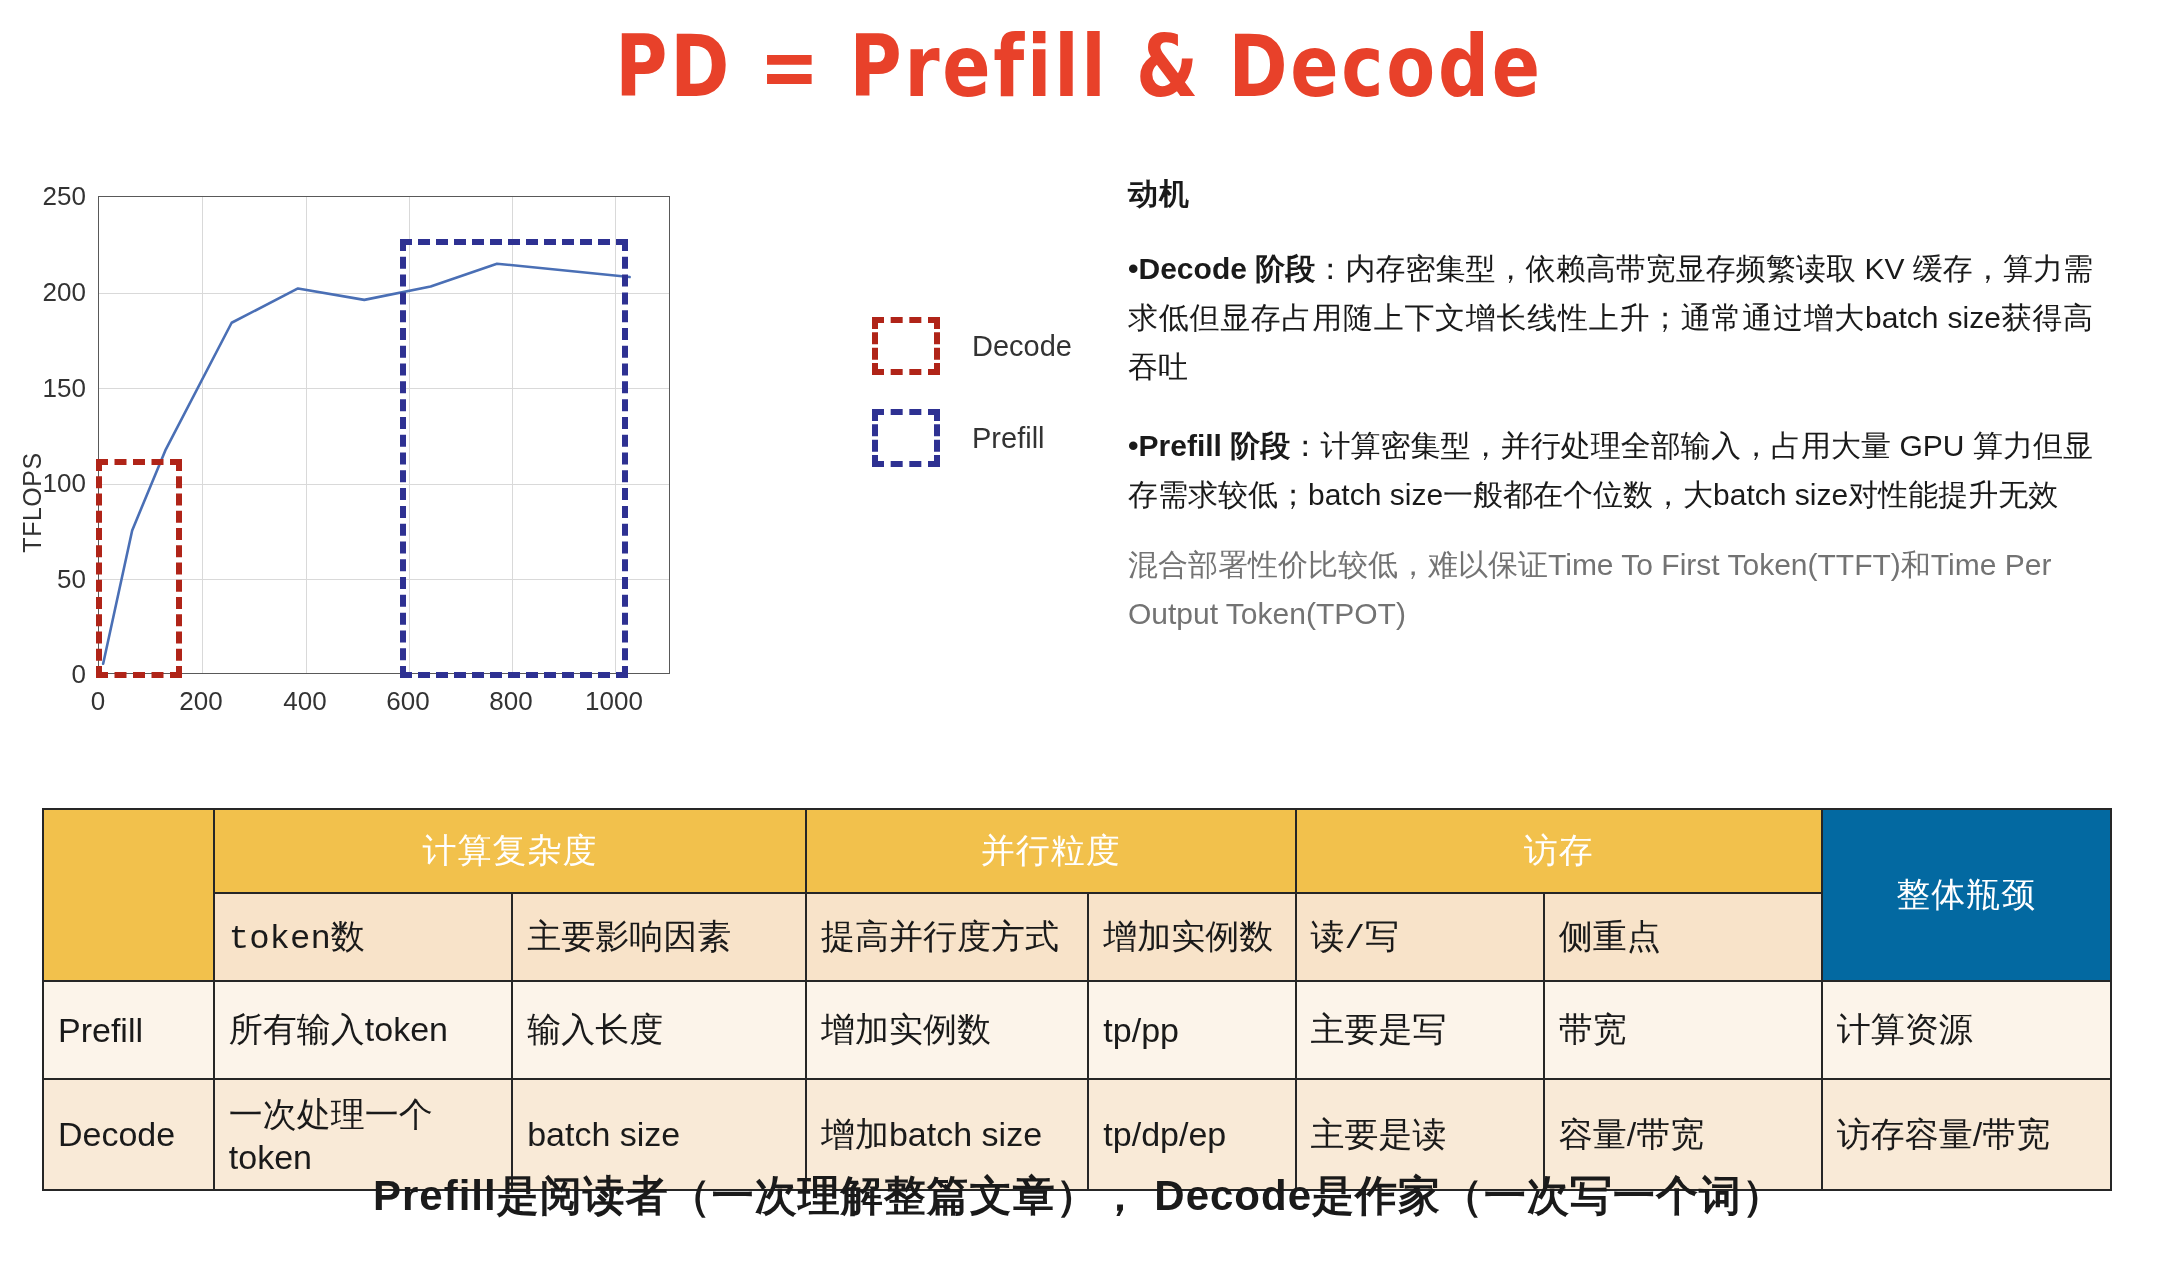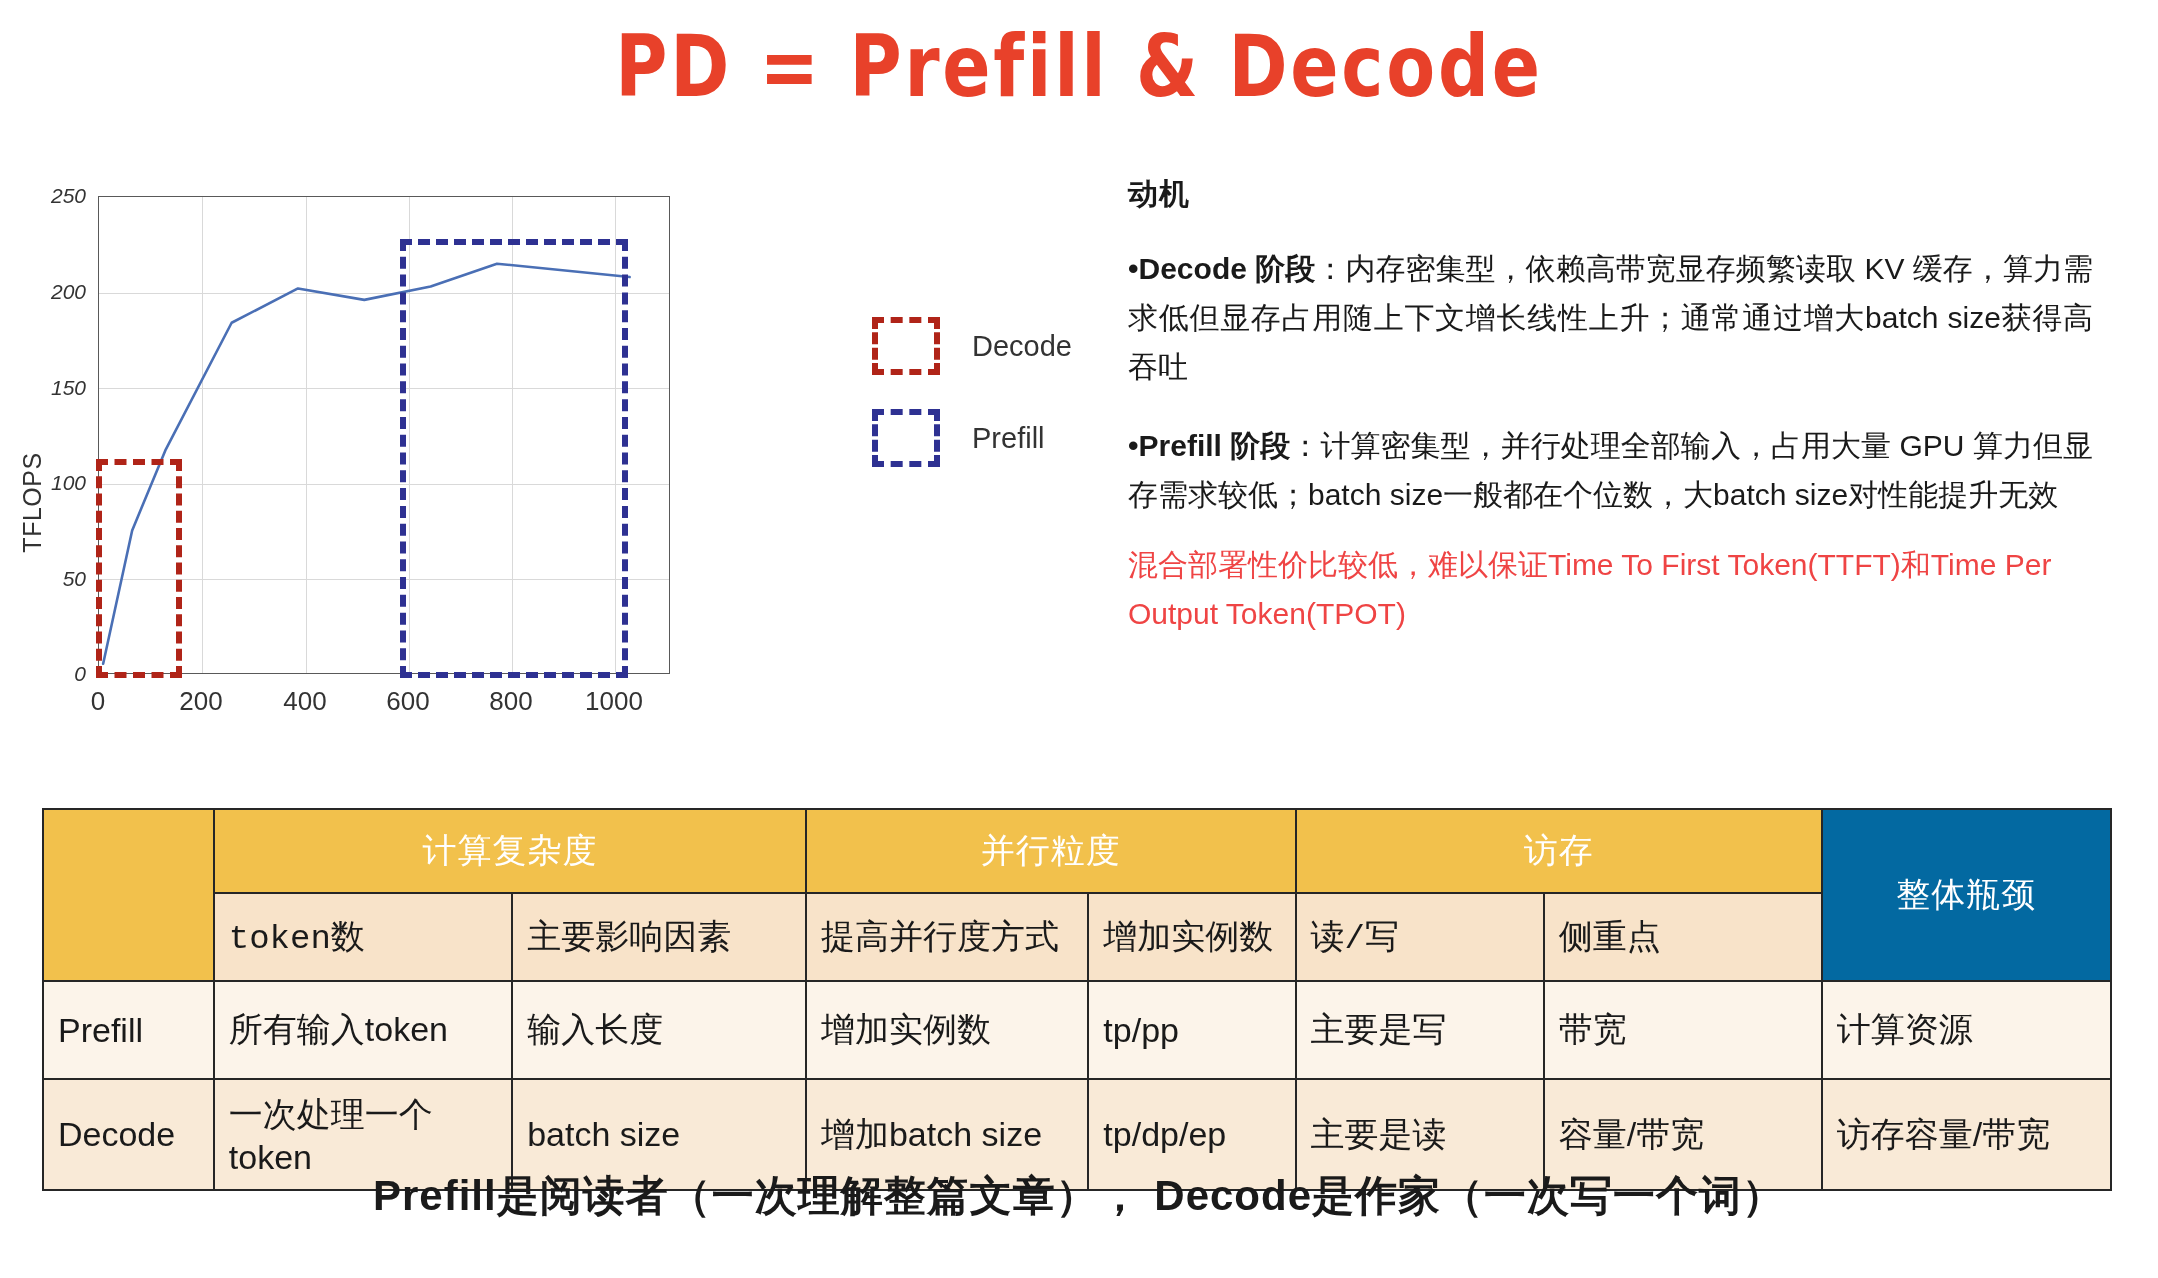--- a/index.html
+++ b/index.html
@@ -47,24 +47,23 @@
     transform-origin: center center;
     font-size: 25px;
     color: #333;
     letter-spacing: .5px;
   }
   .ytick {
     position: absolute;
     right: 0;
     width: 62px;
     text-align: right;
-    font-size: 21px;
+    font-size: 26px;
     color: #333;
     transform: translateY(-50%);
-    font-style: italic;
   }
   #ytick-wrap {
     position: absolute;
     left: 0px;
     top: 0px;
     width: 66px;
     height: 520px;
   }
   #plot-area {
     position: absolute;
@@ -160,21 +159,21 @@
     font-size: 30px;
     line-height: 1.63;
     margin-bottom: 10px;
     text-align: justify;
   }
   .bullet-para .dot { font-weight: 700; }
   .bullet-para .lead { font-weight: 700; }
   #warning-para {
     font-size: 30px;
     line-height: 1.63;
-    color: #ef4444;
+    color: #737373;
     margin-top: 22px;
   }
 
   
   #comparison-table {
     position: absolute;
     left: 42px;
     top: 808px;
     width: 2070px;
     border-collapse: collapse;

